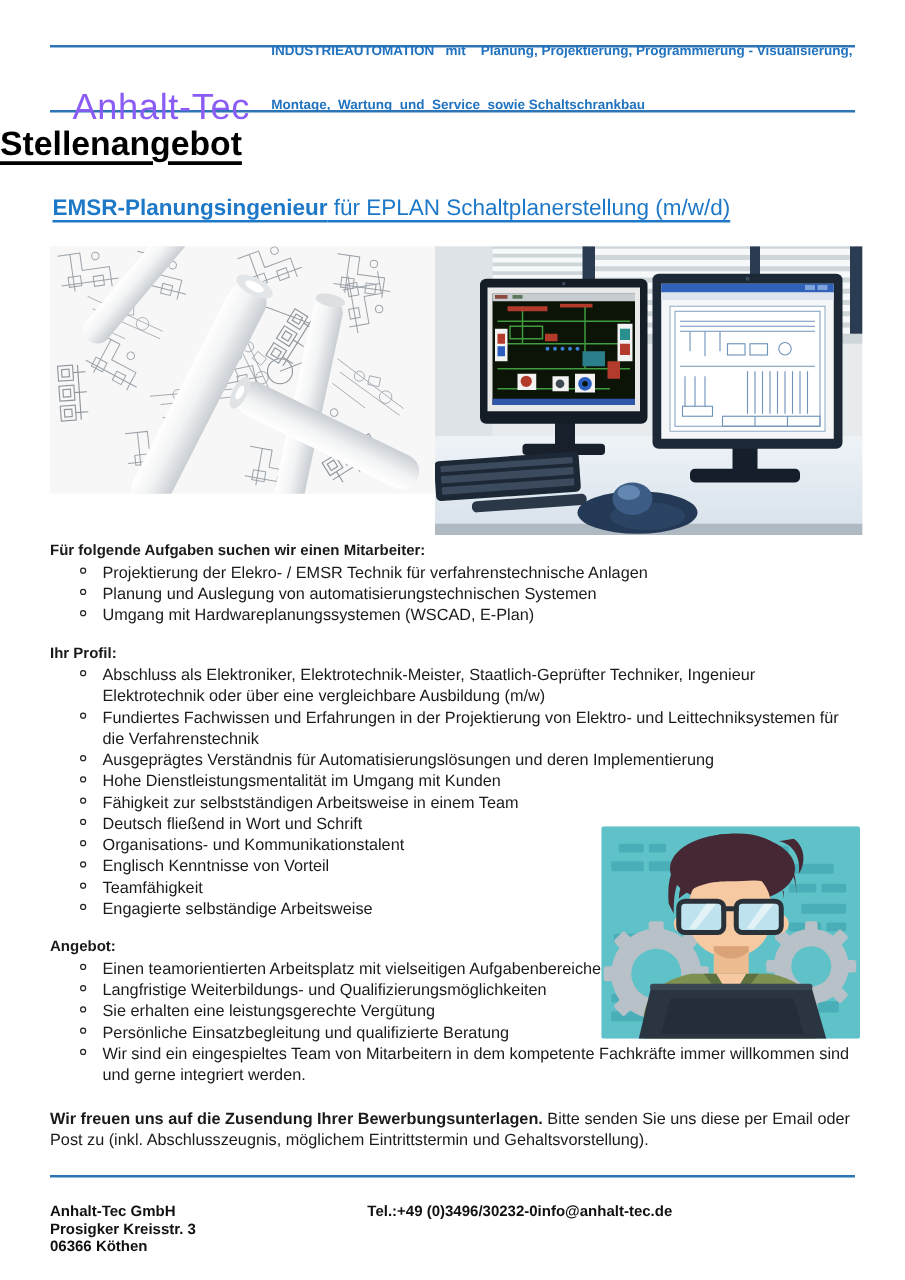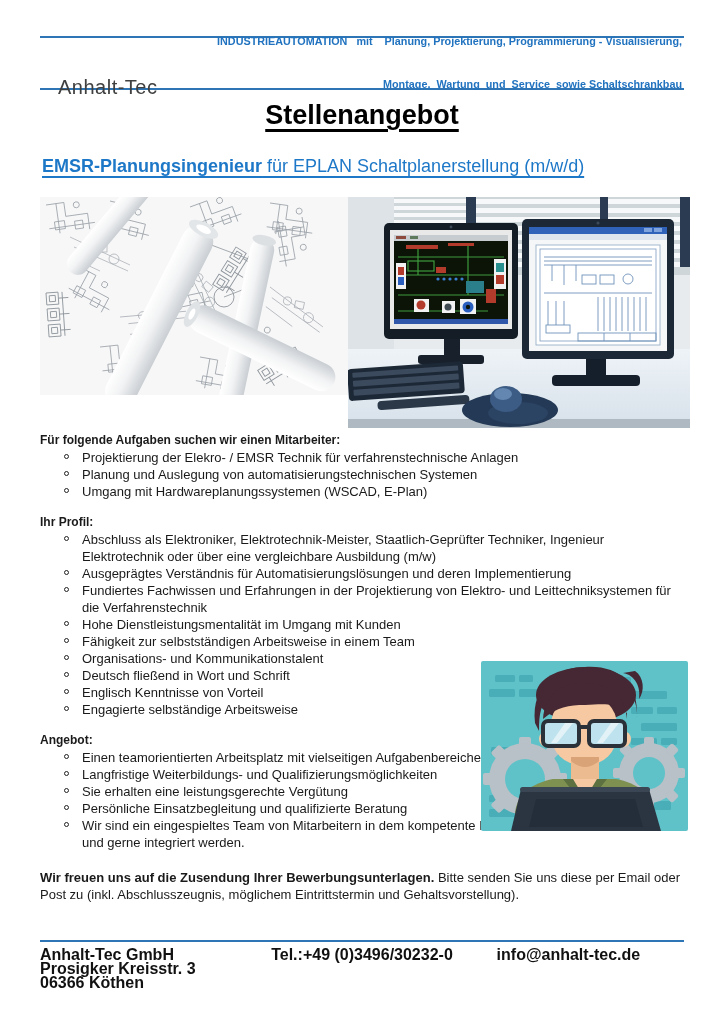--- a/index.html
+++ b/index.html
@@ -12,30 +12,30 @@
     overflow:hidden;
   }
   
   .header{
     position:absolute;left:40px;top:36px;width:644px;
     border-top:2px solid #2e75b6;border-bottom:2px solid #2e75b6;
     display:flex;align-items:center;justify-content:space-between;
     padding:6px 0 7px 0;box-sizing:border-box;height:54px;
   }
   .logo{
-    font-size:20px;font-weight:400;color:#404040;letter-spacing:.5px;
+    font-size:29px;font-weight:400;color:#8b5cf6;letter-spacing:.5px;
     padding-left:18px;line-height:1;margin-top:48px;
   }
   .tagline{
-    text-align:right;color:#2173c0;font-weight:bold;font-size:10.8px;
+    text-align:left;color:#2173c0;font-weight:bold;font-size:10.8px;
     line-height:14.5px;white-space:pre-wrap;padding-right:2px;
   }
   
   .title{
-    position:absolute;left:0;top:100px;width:724px;text-align:center;
+    position:absolute;left:0;top:100px;width:724px;text-align:left;
     font-size:27px;font-weight:bold;color:#000;margin:0;
   }
   .title span{text-decoration:underline;text-decoration-thickness:2.5px;text-underline-offset:5px;}
   .subtitle{
     position:absolute;left:42px;top:156px;width:660px;margin:0;
     font-size:18px;font-weight:400;color:#1e78c8;
     text-decoration:underline;text-decoration-thickness:1.5px;text-underline-offset:4px;
   }
   .subtitle .b{font-weight:bold;}
   
@@ -49,25 +49,25 @@
   .blt{
     flex:none;width:5px;height:5px;border:1.3px solid #222;border-radius:50%;
     margin:5px 13px 0 24px;box-sizing:border-box;
   }
   .li-t{flex:1;max-width:600px;}
   .closing{margin:18px 0 0 0;}
   .closing .b{font-weight:bold;}
   
   .footer{
     position:absolute;left:40px;top:940px;width:644px;
-    border-top:2px solid #2e75b6;padding-top:6px;
+    border-top:2px solid #2e75b6;padding-top:20px;
     display:grid;grid-template-columns:1fr auto 1fr;
-    font-size:16px;font-weight:bold;line-height:14px;color:#111;
-  }
-  .footer .f-right{text-align:center;}
+    font-size:12px;font-weight:bold;line-height:14px;color:#111;
+  }
+  .footer .f-right{text-align:left;}
   .footer .f-mid{text-align:left;}
   
   .illu{position:absolute;left:481px;top:661px;}
 </style>
 </head>
 <body>
 
 <div class="page">
 
   <header class="header">
@@ -329,45 +329,49 @@
     </ul>
 
     <h3 class="sec-h">Ihr Profil:</h3>
     <ul class="blist">
       <li class="li">
           <span class="blt"></span>
           <span class="li-t" style="max-width:560px">Abschluss als Elektroniker, Elektrotechnik-Meister, Staatlich-Geprüfter Techniker, Ingenieur Elektrotechnik oder über eine vergleichbare Ausbildung (m/w)</span>
         </li>
       <li class="li">
           <span class="blt"></span>
+          <span class="li-t">Fundiertes Fachwissen und Erfahrungen in der Projektierung von Elektro- und Leittechniksystemen für die Verfahrenstechnik</span>
+        </li>
+      <li class="li">
+          <span class="blt"></span>
           <span class="li-t">Ausgeprägtes Verständnis für Automatisierungslösungen und deren Implementierung</span>
         </li>
       <li class="li">
           <span class="blt"></span>
-          <span class="li-t">Fundiertes Fachwissen und Erfahrungen in der Projektierung von Elektro- und Leittechniksystemen für die Verfahrenstechnik</span>
-        </li>
-      <li class="li">
-          <span class="blt"></span>
           <span class="li-t">Hohe Dienstleistungsmentalität im Umgang mit Kunden</span>
         </li>
       <li class="li">
           <span class="blt"></span>
           <span class="li-t">Fähigkeit zur selbstständigen Arbeitsweise in einem Team</span>
         </li>
       <li class="li">
           <span class="blt"></span>
+          <span class="li-t">Deutsch fließend in Wort und Schrift</span>
+        </li>
+      <li class="li">
+          <span class="blt"></span>
           <span class="li-t">Organisations- und Kommunikationstalent</span>
         </li>
       <li class="li">
           <span class="blt"></span>
-          <span class="li-t">Deutsch fließend in Wort und Schrift</span>
-        </li>
-      <li class="li">
-          <span class="blt"></span>
           <span class="li-t">Englisch Kenntnisse von Vorteil</span>
+        </li>
+      <li class="li">
+          <span class="blt"></span>
+          <span class="li-t">Teamfähigkeit</span>
         </li>
       <li class="li">
           <span class="blt"></span>
           <span class="li-t">Engagierte selbständige Arbeitsweise</span>
         </li>
     </ul>
 
     <h3 class="sec-h">Angebot:</h3>
     <ul class="blist">
       <li class="li">

